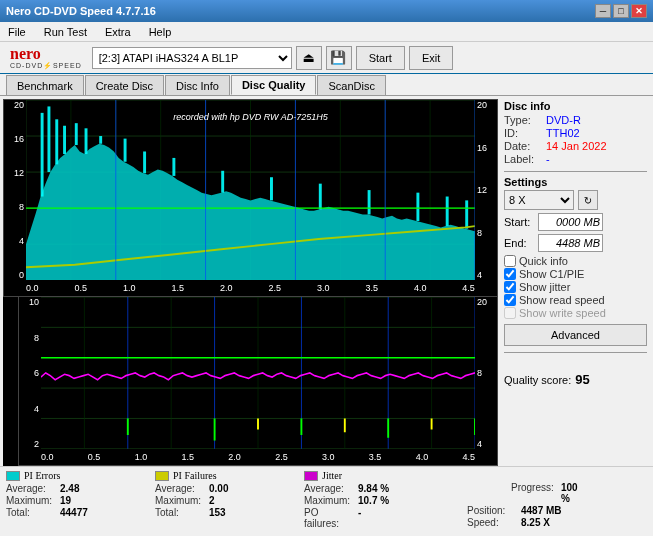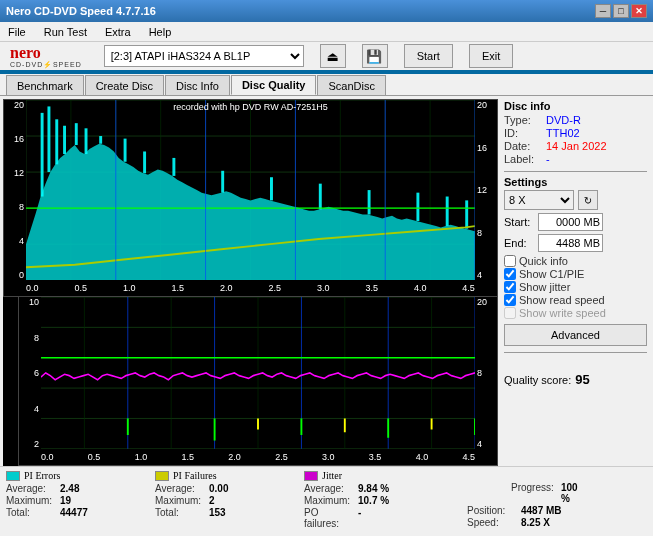--- a/index.html
+++ b/index.html
@@ -8,21 +8,21 @@
     
     #titlebar { background: linear-gradient(to bottom, #4a90d9, #2c6fad); color: white; height: 22px; display: flex; align-items: center; justify-content: space-between; padding: 0 6px; font-size: 11px; font-weight: bold; }
     #titlebar-controls { display: flex; gap: 2px; }
     .tb-btn { width: 16px; height: 14px; background: #c0c0c0; border: 1px solid #888; display: flex; align-items: center; justify-content: center; font-size: 9px; cursor: pointer; color: #000; }
     
     
     #menubar { background: #f0f0f0; border-bottom: 1px solid #ccc; height: 20px; display: flex; align-items: center; padding: 0 4px; gap: 10px; }
     .menu-item { font-size: 11px; padding: 2px 4px; cursor: pointer; }
     
     
-    #toolbar { background: #f0f0f0; border-bottom: 4px solid #0369a1; height: 32px; display: flex; align-items: center; padding: 2px 4px; gap: 16px; }
+    #toolbar { background: #f0f0f0; border-bottom: 1px solid #0369a1; height: 32px; display: flex; align-items: center; padding: 2px 4px; gap: 4px; }
     #drive-combo { width: 200px; height: 22px; border: 1px solid #999; background: white; font-size: 11px; padding: 0 2px; }
     .tb-icon-btn { width: 26px; height: 24px; background: #e8e8e8; border: 1px solid #999; display: flex; align-items: center; justify-content: center; cursor: pointer; font-size: 13px; }
     #start-btn { height: 24px; padding: 0 12px; background: #e8e8e8; border: 1px solid #999; cursor: pointer; font-size: 11px; }
     #exit-btn { height: 24px; padding: 0 12px; background: #e8e8e8; border: 1px solid #999; cursor: pointer; font-size: 11px; }
     
     
     #logo { display: flex; flex-direction: column; align-items: flex-start; padding: 0 6px; }
     .logo-nero { font-size: 14px; font-weight: bold; color: #000; line-height: 1; }
     .logo-sub { font-size: 8px; color: #333; line-height: 1; }
     
@@ -31,21 +31,21 @@
     .tab { height: 20px; padding: 0 10px; border: 1px solid #999; border-bottom: none; background: #ddd; display: flex; align-items: center; cursor: pointer; font-size: 11px; }
     .tab.active { background: #f0f0f0; border-bottom: 1px solid #f0f0f0; font-weight: normal; }
     
     
     #chart-area { flex: 1; background: #000; margin: 4px; padding: 0; position: relative; display: flex; flex-direction: column; }
     
     
     #chart-top { position: relative; height: 55%; background: #000; border: 1px solid #333; }
     #chart-bottom { position: relative; height: 45%; background: #000; border: 1px solid #333; border-top: none; margin-left: 15px; }
     
-    .chart-title { position: absolute; top: 2px; left: 50%; transform: translateX(-50%); color: white; font-size: 10px; white-space: nowrap; z-index: 10; }
+    .chart-title { position: absolute; top: 12px; left: 50%; transform: translateX(-50%); color: white; font-size: 10px; white-space: nowrap; z-index: 10; font-style: italic; }
     
     
     .y-axis-left { position: absolute; left: 0; top: 0; bottom: 16px; width: 22px; display: flex; flex-direction: column; justify-content: space-between; align-items: flex-end; padding-right: 2px; color: white; font-size: 9px; }
     .y-axis-right { position: absolute; right: 0; top: 0; bottom: 16px; width: 22px; display: flex; flex-direction: column; justify-content: space-between; align-items: flex-start; padding-left: 2px; color: white; font-size: 9px; }
     .x-axis { position: absolute; bottom: 0; left: 22px; right: 22px; height: 16px; display: flex; justify-content: space-between; align-items: center; color: white; font-size: 9px; }
     
     .chart-canvas { position: absolute; top: 0; left: 22px; right: 22px; bottom: 16px; }
     
     
     #right-panel { width: 155px; background: #f0f0f0; padding: 4px 6px; font-size: 11px; flex-shrink: 0; }
@@ -55,21 +55,21 @@
     .info-row { display: flex; gap: 4px; margin-bottom: 1px; }
     .info-label { color: #333; width: 38px; flex-shrink: 0; }
     .info-value { color: #00f; font-weight: normal; }
     .info-value.red { color: #f00; }
     
     
     .settings-row { display: flex; align-items: center; gap: 4px; margin-bottom: 3px; }
     .settings-select { width: 70px; height: 20px; border: 1px solid #999; font-size: 11px; }
     .settings-refresh { width: 20px; height: 20px; border: 1px solid #999; background: #e8e8e8; cursor: pointer; display: flex; align-items: center; justify-content: center; font-size: 10px; }
     
-    .mb-input { width: 65px; height: 18px; border: 1px solid #999; font-size: 11px; padding: 0 2px; text-align: right; background: white; }
+    .mb-input { width: 65px; height: 18px; border: 1px solid #999; font-size: 11px; padding: 0 2px; text-align: right; background: white; font-style: italic; }
     
     .checkbox-row { display: flex; align-items: center; gap: 3px; margin-bottom: 1px; }
     .checkbox-row input[type=checkbox] { width: 12px; height: 12px; }
     .checkbox-row label { font-size: 11px; color: #333; }
     .checkbox-row.disabled label { color: #999; }
     
     .advanced-btn { width: 100%; height: 22px; background: #e8e8e8; border: 1px solid #999; cursor: pointer; font-size: 11px; margin-top: 4px; }
     
     
     .quality-row { display: flex; align-items: center; gap: 4px; margin-top: 19px; }

